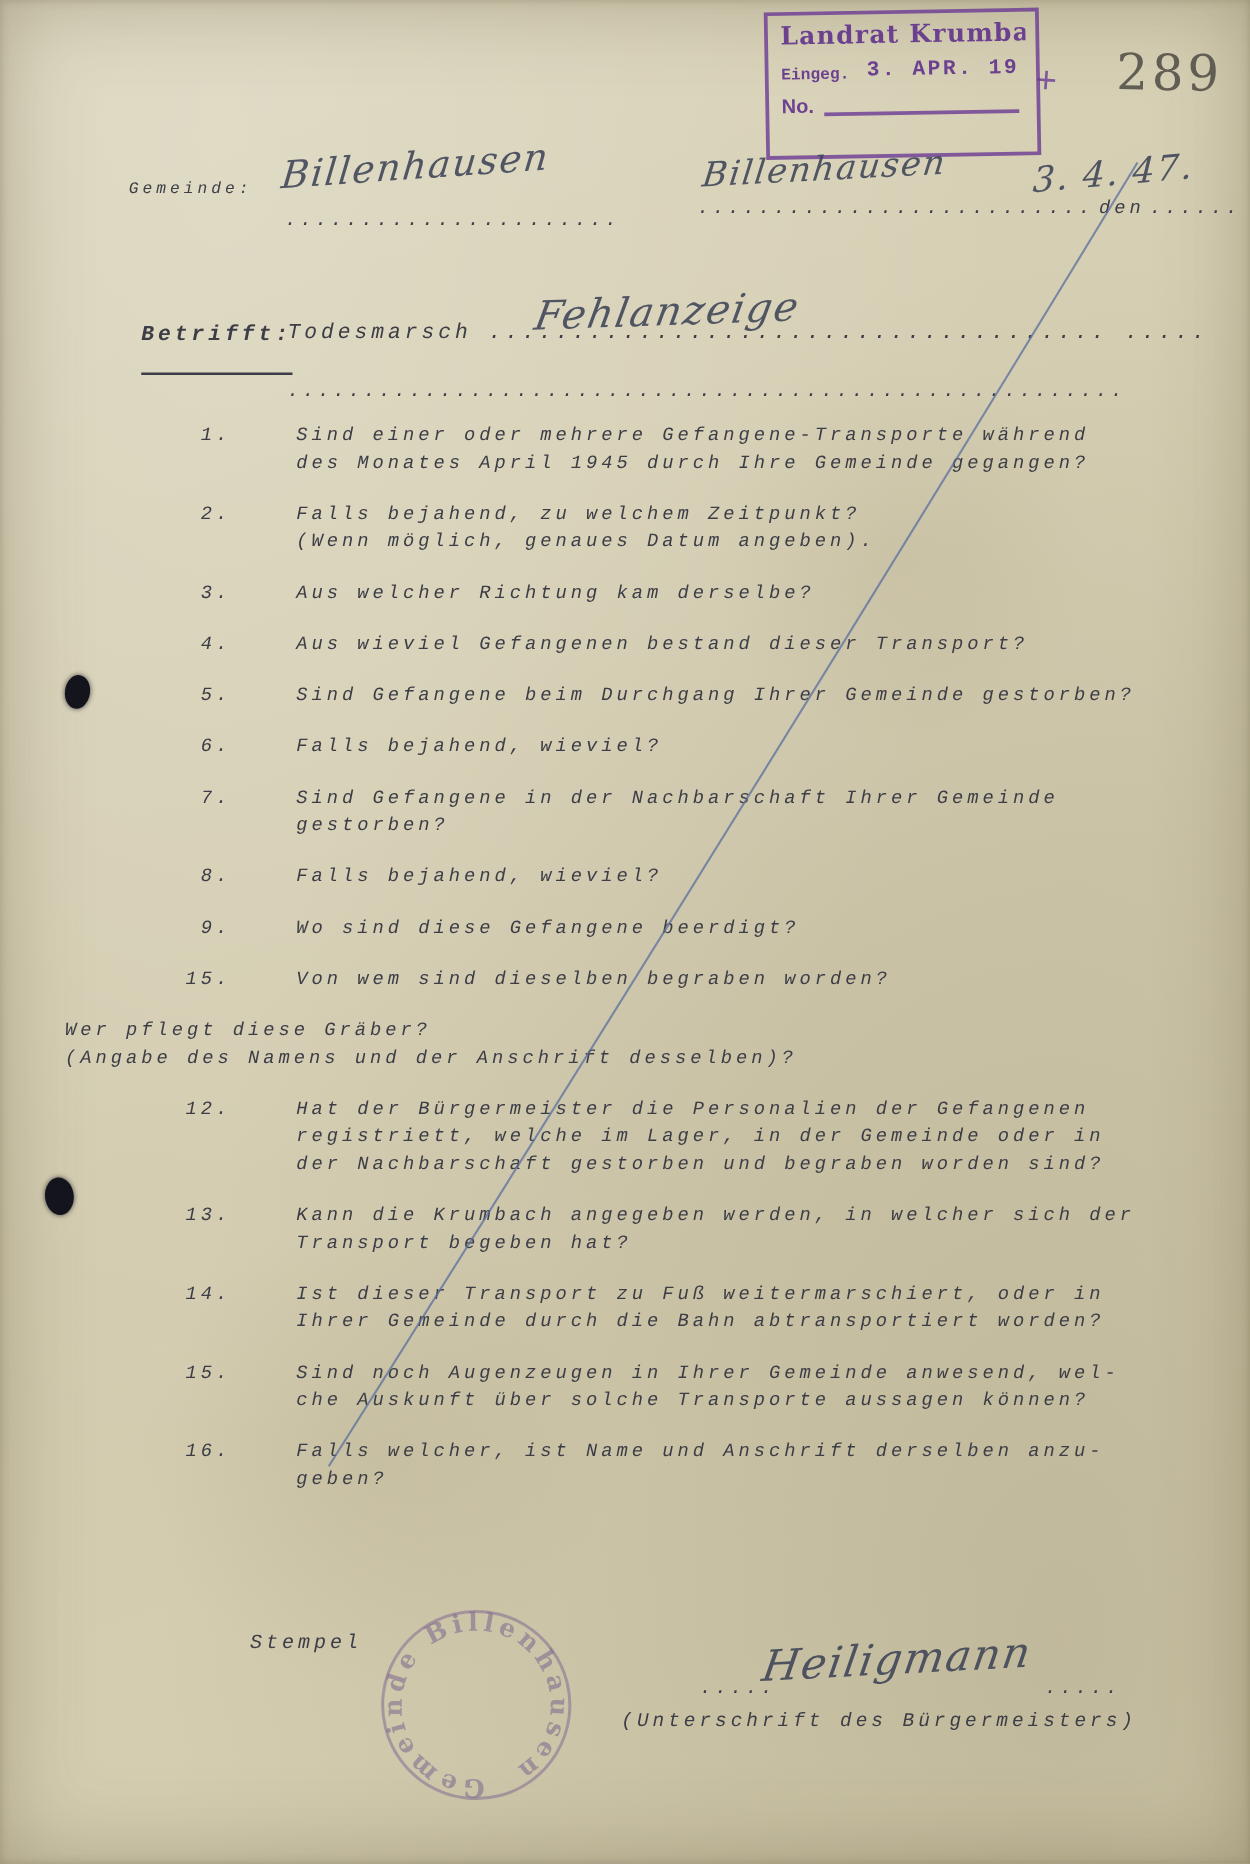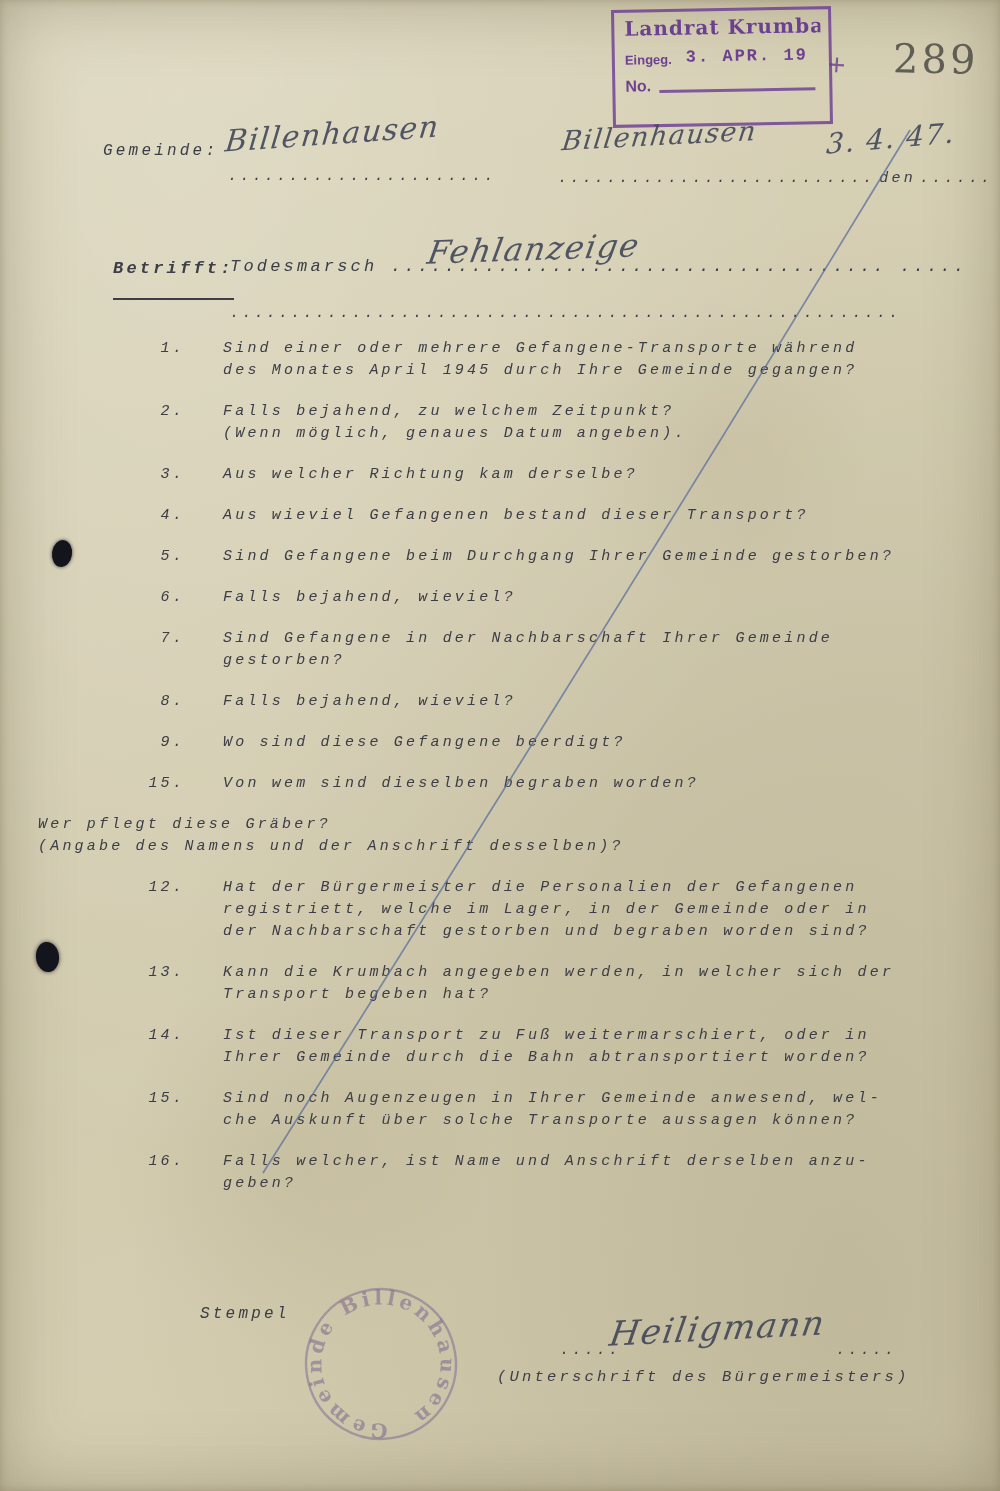--- a/index.html
+++ b/index.html
@@ -50,55 +50,55 @@
     color:rgba(96,50,140,0.9);
     box-sizing:border-box;
     padding:4px 8px 0 10px;
   }
   .stampbox .title{
     font-family:"DejaVu Serif","Liberation Serif",serif;
     font-weight:bold;font-size:20px;letter-spacing:1px;
     white-space:nowrap;overflow:hidden;
   }
   .stampbox .row2{display:flex;align-items:flex-end;gap:14px;margin-top:8px;}
-  .stampbox .eingeg{font-size:13px;font-weight:bold;font-family:Liberation Sans, sans-serif;}
+  .stampbox .eingeg{font-size:13px;font-weight:bold;font-family:Liberation Mono, monospace;}
   .stampbox .datestamp{
     font-family:"Liberation Mono","DejaVu Sans Mono",monospace;
     font-weight:bold;font-size:17px;letter-spacing:2px;white-space:nowrap;
   }
   .stampbox .row3{display:flex;align-items:flex-end;margin-top:10px;}
   .stampbox .no{font-family:"Liberation Sans",sans-serif;font-weight:bold;font-size:16px;}
   .stampbox .noline{flex:1;border-bottom:3px solid rgba(106,58,148,0.8);margin:0 6px 2px 8px;height:10px;}
   .crossmark{
     left:828px;top:48px;font-size:30px;color:rgba(106,58,148,0.8);
     font-family:"Liberation Sans",sans-serif;transform:rotate(4deg);
   }
 
   .pagenum{left:893px;top:36px;font-size:40px;letter-spacing:3px;transform:rotate(1deg);}
 
-  .gemeinde-label{left:103px;top:140px;font-size:16px;}
+  .gemeinde-label{left:103px;top:140px;font-size:13px;}
   .name-hand{left:225px;top:116px;font-size:30px;transform:rotate(-4deg) skewX(-10deg);}
   .name-dots{left:228px;top:166px;}
   .place-hand{left:562px;top:120px;font-size:27px;transform:rotate(-3deg) skewX(-10deg);}
   .dateline{left:558px;top:156px;display:flex;align-items:baseline;}
-  .dateline .den{margin:12px 4px;}
+  .dateline .den{margin:0 4px;}
   .date-hand{left:826px;top:122px;font-size:28px;transform:rotate(-5deg) skewX(-8deg);}
 
   .betrifft{
     left:113px;top:258px;font-size:17px;font-weight:bold;
     border-bottom:2px solid #3c3d46;padding-bottom:18px;
   }
   .subject-row{left:230px;top:256px;font-size:17px;white-space:nowrap;}
   .subject-hand{left:428px;top:230px;font-size:32px;transform:rotate(-2deg) skewX(-12deg);}
   .dots-line2{left:230px;top:303px;white-space:nowrap;}
 
   .questions{left:0;top:338px;width:1000px;}
   .qrow{display:flex;margin-bottom:19px;}
   .qno{flex:0 0 185px;text-align:right;}
-  .qtext{margin-left:38px;max-width:700px;}
+  .qtext{margin-left:52px;max-width:700px;}
 
   .stempel{left:200px;top:1303px;font-size:16px;}
   .roundstamp{left:285px;top:1268px;width:192px;height:192px;transform:rotate(-14deg);opacity:0.75;}
   .sigdots-l{left:560px;top:1340px;}
   .signature{left:610px;top:1308px;font-size:34px;transform:rotate(-3deg) skewX(-12deg);}
   .sigdots-r{left:836px;top:1340px;}
   .unterschrift{left:497px;top:1366px;font-size:15.5px;}
 
   .penstroke{left:0;top:0;width:1000px;height:1491px;pointer-events:none;}
 

